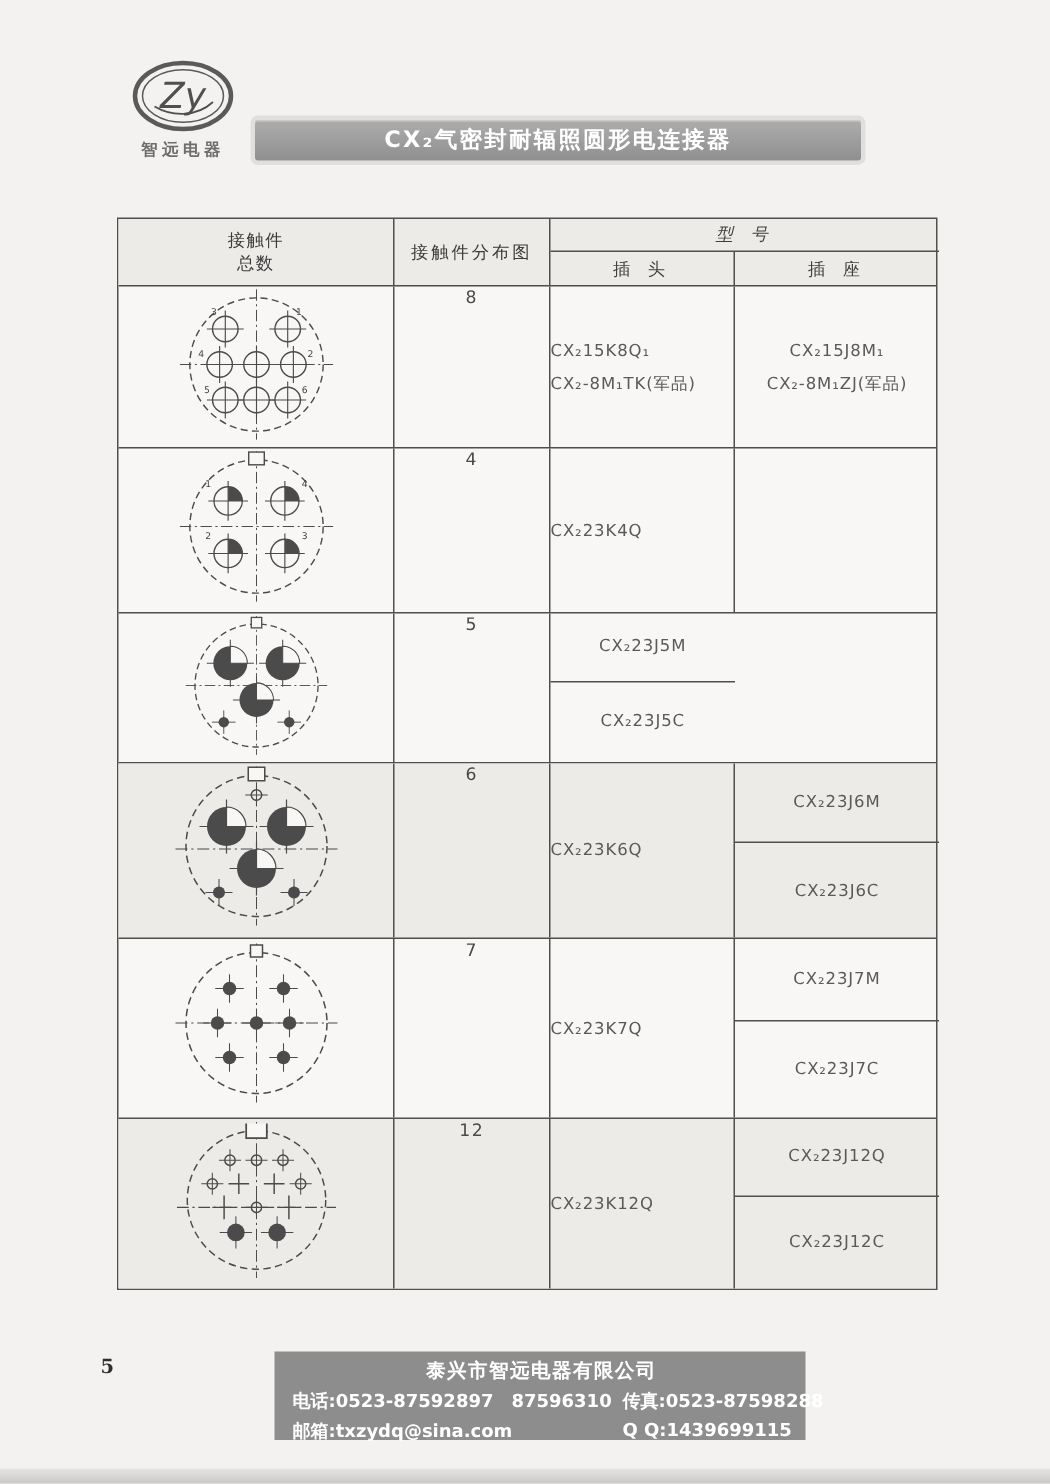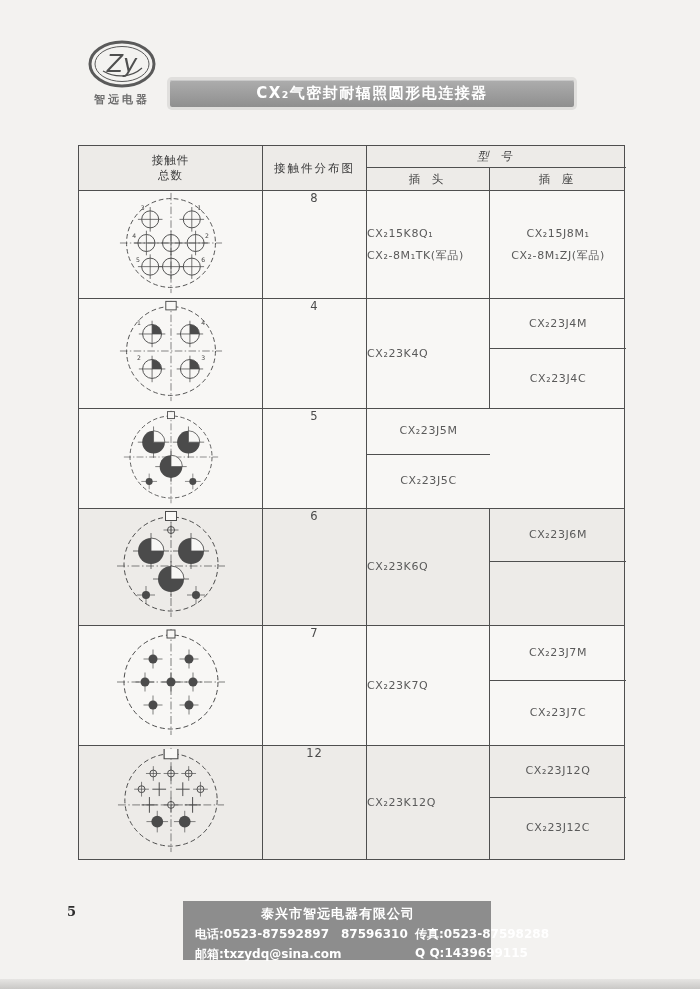--- a/index.html
+++ b/index.html
@@ -55,21 +55,21 @@
   .model { font-size:11px; color:var(--model_text,#5a5a5a); letter-spacing:.6px; line-height:22px; white-space:nowrap; }
   .c-sock { flex-direction:column; align-items:stretch; justify-content:stretch; padding:0; }
   .sub { flex:1; display:flex; align-items:center; justify-content:center; }
   .sub-top { border-bottom:1px solid var(--line,#4f4f4f); flex:0 0 46%; }
   .sub-bot { flex:1; }
   .sock-single { flex:1; display:flex; flex-direction:column; align-items:center; justify-content:center; }
   
   .page-num { position:absolute; left:67px; top:904px; font-family:"DejaVu Serif","Liberation Serif",serif;
     font-weight:bold; font-size:13px; color:#2e2e2e; }
   .footer {
-    position:absolute; left:183px; top:901px; width:308px; height:59px;
+    position:absolute; left:183px; top:901px; width:354px; height:59px;
     background:var(--footer_bg,#8d8d8d);
     color:var(--footer_text,#fff);
     padding:4px 10px 0 12px;
   }
   .f-company { text-align:center; font-weight:bold; font-size:13px; letter-spacing:1px; }
   .f-line { display:grid; grid-template-columns:196px 1fr; font-weight:bold; font-size:12px; margin-top:3px; white-space:nowrap;gap:24px; }
   .bottom-edge { position:absolute; left:0; bottom:0; width:700px; height:10px;
     background:linear-gradient(180deg,#e6e5e3,#c9c8c6); }
   svg text { font-family:"DejaVu Sans","Liberation Sans",sans-serif; }
 </style>
@@ -183,28 +183,20 @@
           <text x="36" y="27" font-size="6.5" fill="#444" text-anchor="middle">1</text>
           <text x="104" y="27" font-size="6.5" fill="#444" text-anchor="middle">4</text>
           <text x="36" y="64" font-size="6.5" fill="#444" text-anchor="middle">2</text>
           <text x="104" y="64" font-size="6.5" fill="#444" text-anchor="middle">3</text>
         </svg>
     </div>
     <div class="c c-count">4</div>
     <div class="c c-plug">
       <div class="model">CX₂23K4Q</div>
     </div>
-    <div class="c c-sock">
-      <div class="sub sub-top">
-        <div class="model">CX₂23J4M</div>
-      </div>
-      <div class="sub sub-bot">
-        <div class="model">CX₂23J4C</div>
-      </div>
-    </div>
   </div>
 
   <div class="trow" style="height:100px">
     <div class="c c-diag">
       <svg width="130" height="96" viewBox="0 0 140 110">
           <line x1="70" y1="2" x2="70" y2="108" stroke="#4b4b4b" stroke-width="0.7" stroke-dasharray="8 2.5 1.5 2.5"></line>
           <line x1="16" y1="55" x2="124" y2="55" stroke="#4b4b4b" stroke-width="0.7" stroke-dasharray="8 2.5 1.5 2.5"></line>
           <circle cx="70" cy="55" r="47" fill="none" stroke="#4b4b4b" stroke-width="1" stroke-dasharray="5 3"></circle>
           <rect x="66" y="3" width="8" height="8" fill="#f8f7f5" stroke="#4b4b4b" stroke-width="1"></rect>
           <line x1="32" y1="38" x2="68" y2="38" stroke="#4b4b4b" stroke-width="0.8"></line>
@@ -268,20 +260,23 @@
           <circle cx="95" cy="86" r="4" fill="#4b4b4b"></circle>
         </svg>
     </div>
     <div class="c c-count">6</div>
     <div class="c c-plug">
       <div class="model">CX₂23K6Q</div>
     </div>
     <div class="c c-sock">
       <div class="sub sub-top">
         <div class="model">CX₂23J6M</div>
+      </div>
+      <div class="sub sub-bot">
+        <div class="model">CX₂23J6C</div>
       </div>
     </div>
   </div>
 
   <div class="trow" style="height:120px">
     <div class="c c-diag">
       <svg width="140" height="112" viewBox="0 0 140 110">
           <line x1="70" y1="2" x2="70" y2="108" stroke="#4b4b4b" stroke-width="0.7" stroke-dasharray="8 2.5 1.5 2.5"></line>
           <line x1="16" y1="55" x2="124" y2="55" stroke="#4b4b4b" stroke-width="0.7" stroke-dasharray="8 2.5 1.5 2.5"></line>
           <circle cx="70" cy="55" r="47" fill="none" stroke="#4b4b4b" stroke-width="1" stroke-dasharray="5 3"></circle>

